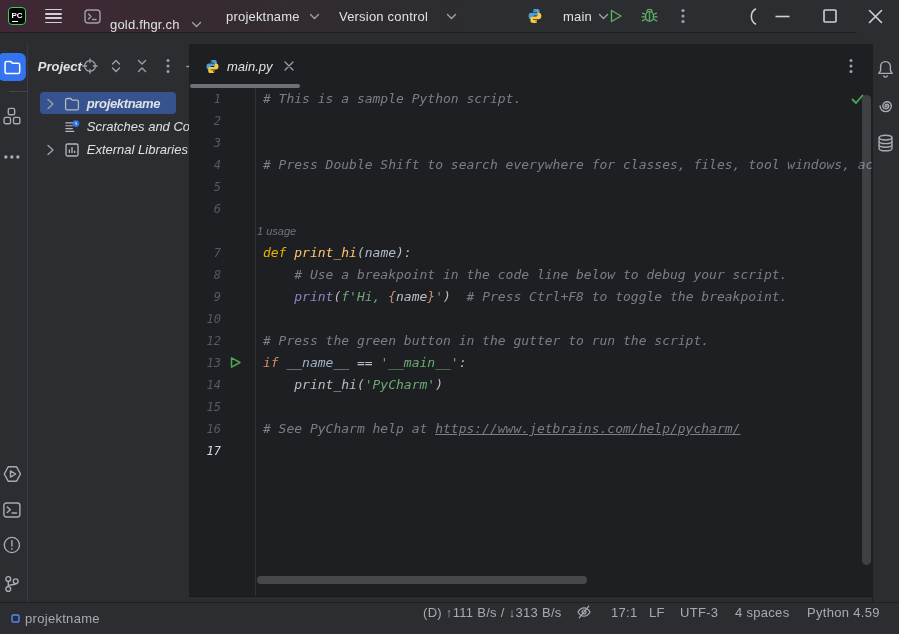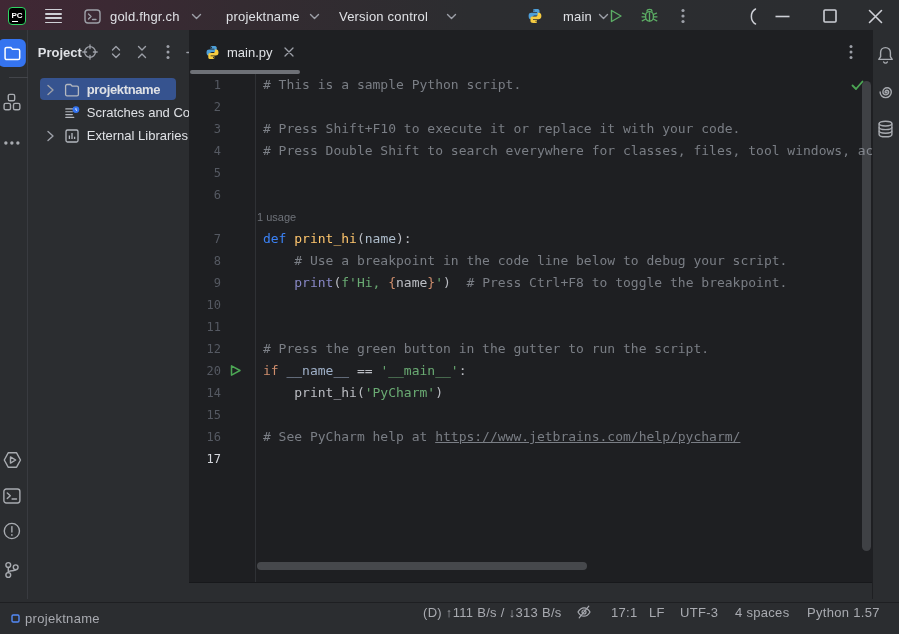--- a/index.html
+++ b/index.html
@@ -17,21 +17,21 @@
              border-radius:4px; display:flex; align-items:center; justify-content:center; position:absolute; }
   .pc-logo span { color:#fff; font-size:8px; font-weight:bold; letter-spacing:0; line-height:1; }
   .pc-logo i { position:absolute; left:2.5px; bottom:2px; width:6px; height:1.5px; background:#fff; }
   .hamburger { left:44px; width:18px; flex-direction:column; justify-content:center; gap:2.6px; }
   .hamburger b { display:block; width:17px; height:1.7px; background:#ced0d6; border-radius:1px; }
   .chev { margin-left:6px; }
   .tb-text { font-size:13px; color:#dfe1e5; letter-spacing:0.2px; }
   .winbtn { justify-content:center; }
 
   
-  .main { position:absolute; left:0; top:30px; width:899px; height:569px; display:flex; }
+  .main { position:absolute; left:0; top:44px; width:899px; height:569px; display:flex;font-style:italic; }
 
   .left-strip { position:relative; width:38px; height:569px; background:#2b2d30;
                 border-right:1px solid #393b40; }
   .strip-icon { position:absolute; left:50%; transform:translateX(-54%); width:28px; height:28px;
                 display:flex; align-items:center; justify-content:center; border-radius:6px; }
   .strip-icon.active { background:#3574f0; }
   .strip-divider { position:absolute; left:9px; width:19px; height:1px; background:#43454a; }
 
   .project-panel { position:relative; width:223px; height:569px; background:#2b2d30; }
   .panel-header { position:absolute; left:0; top:0; width:100%; height:44px; display:flex; align-items:center;
@@ -102,21 +102,21 @@
         <b></b>
         <b></b>
     </div>
     <div class="tb-item" style="left:84px;">
       <svg width="17" height="15" viewBox="0 0 17 15" fill="none" stroke="#9da0a8" stroke-width="1.4">
         <rect x="1" y="1" width="15" height="13" rx="3"></rect>
         <path d="M4.5 5 L7 7.5 L4.5 10" stroke-linecap="round" stroke-linejoin="round"></path>
         <path d="M8.5 10.5 H12" stroke-linecap="round"></path>
       </svg>
     </div>
-    <div class="tb-item" style="left:110px;">
+    <div class="tb-item" style="left:110px;margin-top:8px;">
       <span class="tb-text">gold.fhgr.ch</span>
       <svg class="chev" style="margin-left:11px;" width="11" height="7" viewBox="0 0 11 7" fill="none" stroke="#9da0a8" stroke-width="1.4">
           <path d="M1.5 1.5 L5.5 5.5 L9.5 1.5" stroke-linecap="round" stroke-linejoin="round"></path>
         </svg>
     </div>
     <div class="tb-item" style="left:226px;">
       <span class="tb-text">projektname</span>
       <svg class="chev" style="margin-left:9px;" width="11" height="7" viewBox="0 0 11 7" fill="none" stroke="#9da0a8" stroke-width="1.4">
           <path d="M1.5 1.5 L5.5 5.5 L9.5 1.5" stroke-linecap="round" stroke-linejoin="round"></path>
         </svg>
@@ -350,32 +350,31 @@
               <circle cx="2" cy="8" r="1.5"></circle>
               <circle cx="2" cy="13.5" r="1.5"></circle>
             </svg>
         </div>
       </div>
       <div class="editor" id="editor">
         <div class="gutter-sep"></div>
         <div id="code-lines">
             <div class="crow"><span class="ln">1</span><span class="gico"></span><span class="ctext"><span style="color: rgb(122, 126, 133); margin-top: 34px;"># This is a sample Python script.</span></span></div>
             <div class="crow"><span class="ln">2</span><span class="gico"></span><span class="ctext"></span></div>
-            <div class="crow"><span class="ln">3</span><span class="gico"></span><span class="ctext"><span style="color: rgb(122, 126, 133);"># Press Shift+F10 to execute it or replace it with your code.</span></span></div>
+            <div class="crow"><span class="ln">3</span><span class="gico"></span></div>
             <div class="crow"><span class="ln">4</span><span class="gico"></span><span class="ctext"><span style="color: rgb(122, 126, 133);"># Press Double Shift to search everywhere for classes, files, tool windows, actions, and settings.</span></span></div>
             <div class="crow"><span class="ln">5</span><span class="gico"></span><span class="ctext"></span></div>
             <div class="crow"><span class="ln">6</span><span class="gico"></span><span class="ctext"></span></div>
             <div class="crow"><span class="ln"></span><span class="gico"></span><span class="ctext inlay-text">1 usage</span></div>
-            <div class="crow"><span class="ln">7</span><span class="gico"></span><span class="ctext"><span style="color: #3b82f6;">def </span><span style="color: rgb(255, 198, 109);">print_hi</span><span style="color: rgb(188, 190, 196);">(</span><span style="color: rgb(174, 189, 204);">name</span><span style="color: rgb(188, 190, 196);">):</span></span></div>
+            <div class="crow"><span class="ln">7</span><span class="gico"></span><span class="ctext"><span style="color: #eab308;">def </span><span style="color: rgb(255, 198, 109);">print_hi</span><span style="color: rgb(188, 190, 196);">(</span><span style="color: rgb(174, 189, 204);">name</span><span style="color: rgb(188, 190, 196);">):</span></span></div>
             <div class="crow"><span class="ln">8</span><span class="gico"></span><span class="ctext"><span style="color: rgb(188, 190, 196);">    </span><span style="color: rgb(122, 126, 133); margin-top: 48px;"># Use a breakpoint in the code line below to debug your script.</span></span></div>
             <div class="crow"><span class="ln">9</span><span class="gico"></span><span class="ctext"><span style="color: rgb(188, 190, 196);">    </span><span style="color: rgb(136, 136, 198);">print</span><span style="color: rgb(188, 190, 196);">(</span><span style="color: rgb(106, 171, 115);">f'Hi, </span><span style="color: rgb(207, 142, 109);">{</span><span style="color: rgb(188, 190, 196);">name</span><span style="color: rgb(207, 142, 109);">}</span><span style="color: rgb(106, 171, 115);">'</span><span style="color: rgb(188, 190, 196);">)  </span><span style="color: rgb(122, 126, 133);"># Press Ctrl+F8 to toggle the breakpoint.</span></span></div>
             <div class="crow"><span class="ln">10</span><span class="gico"></span><span class="ctext"></span></div>
-            <div class="crow"><span class="ln">11</span><span class="gico"></span><span class="ctext"></span></div>
             <div class="crow"><span class="ln">12</span><span class="gico"></span><span class="ctext"><span style="color: rgb(122, 126, 133);"># Press the green button in the gutter to run the script.</span></span></div>
-            <div class="crow"><span class="ln">20</span><span class="gico"><svg width="13" height="13" viewBox="0 0 13 13">
+            <div class="crow"><span class="ln">13</span><span class="gico"><svg width="13" height="13" viewBox="0 0 13 13">
                   <path d="M2.5 1.8 L11 6.5 L2.5 11.2 Z" fill="none" stroke="#4ca654" stroke-width="1.5" stroke-linejoin="round"></path>
                 </svg></span><span class="ctext"><span style="color: rgb(207, 142, 109);">if </span><span style="color: rgb(159, 176, 200);">__name__</span><span style="color: rgb(188, 190, 196);"> == </span><span style="color: rgb(106, 171, 115);">'__main__'</span><span style="color: rgb(188, 190, 196);">:</span></span></div>
             <div class="crow"><span class="ln">14</span><span class="gico"></span><span class="ctext"><span style="color: rgb(188, 190, 196);">    print_hi(</span><span style="color: rgb(106, 171, 115);">'PyCharm'</span><span style="color: rgb(188, 190, 196);">)</span></span></div>
             <div class="crow"><span class="ln">15</span><span class="gico"></span><span class="ctext"></span></div>
             <div class="crow"><span class="ln">16</span><span class="gico"></span><span class="ctext"><span style="color: rgb(122, 126, 133);"># See PyCharm help at </span><span class="tk-u" style="color: rgb(122, 126, 133);">https://www.jetbrains.com/help/pycharm/</span></span></div>
             <div class="crow"><span class="ln cur">17</span><span class="gico"></span><span class="ctext"></span></div>
           </div>
         <div class="check">
           <svg width="13" height="11" viewBox="0 0 13 11" fill="none" stroke="#4ca654" stroke-width="1.8" stroke-linecap="round" stroke-linejoin="round">
               <path d="M1.5 5.5 L5 9 L11.5 1.5"></path>
@@ -435,17 +434,17 @@
     <div class="sb-abs" style="left:649px;">
         <span class="sb-item">LF</span>
       </div>
     <div class="sb-abs" style="left:680px;">
         <span class="sb-item">UTF-3</span>
       </div>
     <div class="sb-abs" style="left:735px;">
         <span class="sb-item">4 spaces</span>
       </div>
     <div class="sb-abs" style="left:807px;">
-        <span class="sb-item">Python 1.57</span>
+        <span class="sb-item">Python 4.59</span>
       </div>
   </footer>
 
 </div>
 
 </body></html>

